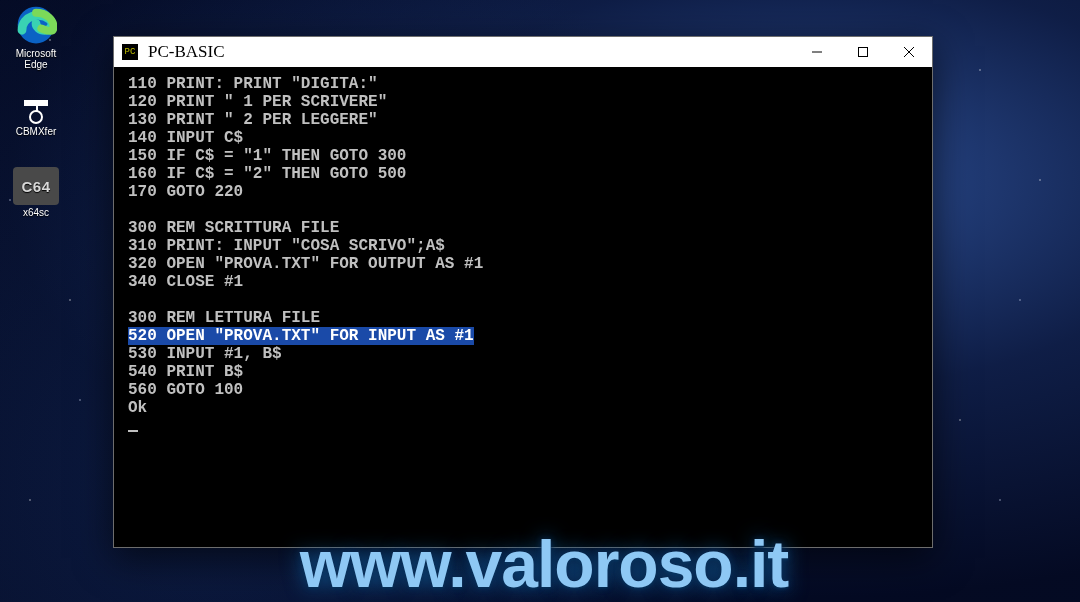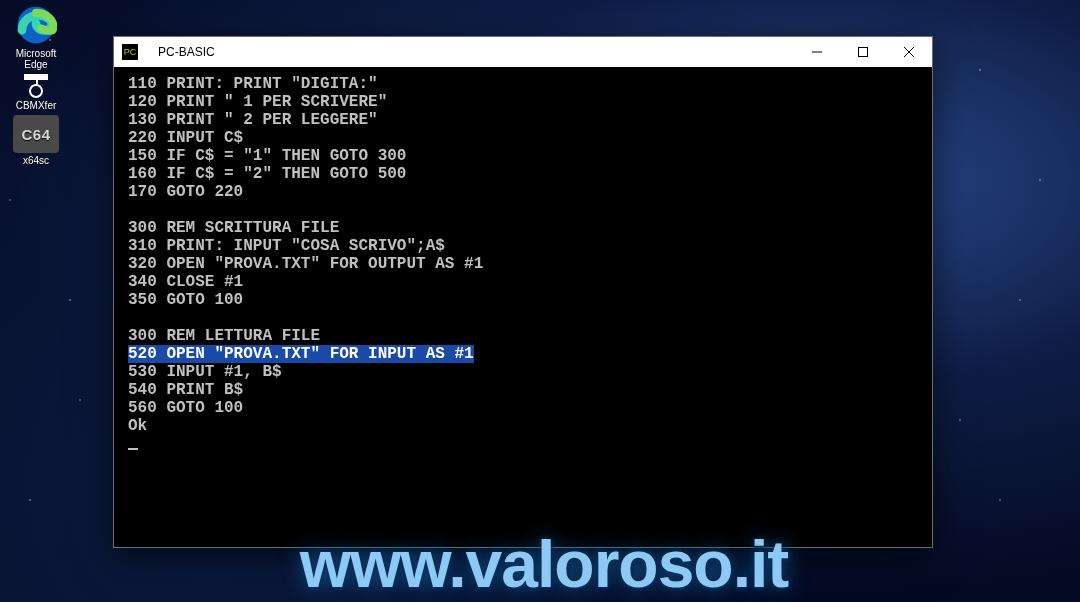--- a/index.html
+++ b/index.html
@@ -22,21 +22,21 @@
       radial-gradient(1px 1px at 30px 500px, #fff, transparent),
       radial-gradient(1px 1px at 960px 420px, #fff, transparent),
       radial-gradient(1px 1px at 1000px 500px, #dde6ff, transparent),
       radial-gradient(1px 1px at 1040px 180px, #fff, transparent),
       radial-gradient(1px 1px at 70px 300px, #fff, transparent),
       radial-gradient(1px 1px at 10px 200px, #dde6ff, transparent);
     pointer-events: none;
   }
 
   
-  .desk-icons { position: absolute; left: 0; top: 0; width: 72px; display: flex; flex-direction: column; align-items: center; gap: 4px; padding-top: 4px; }
+  .desk-icons { position: absolute; left: 0; top: 0; width: 72px; display: flex; flex-direction: column; align-items: center; gap: 30px; padding-top: 4px; }
   .desk-icon { width: 66px; display: flex; flex-direction: column; align-items: center; gap: 2px; color: #fff; font-size: 10px; text-align: center; text-shadow: 0 1px 1px #000; cursor: pointer; }
   .desk-icon .glyph { width: 42px; height: 42px; border-radius: 6px; display:flex; align-items:center; justify-content:center; }
   .edge-glyph { background: none; }
   .cbm-ring { display:flex; flex-direction:column; align-items:center;}
   .cbm-bar { width: 24px; height: 6px; background:#fff; margin-bottom:4px;}
   .cbm-circle{ width:14px; height:14px; border:2px solid #fff; border-radius:50%; position:relative;}
   .cbm-circle::after{content:""; position:absolute; width:2px; height:6px; background:#fff; left:5px; top:-6px;}
   .c64-glyph { background: #494949; width: 46px; height: 38px; border-radius: 4px; display:flex; align-items:center; justify-content:center; font-weight:bold; color:#d8d8d8; font-size:15px; letter-spacing:0.5px;}
   .c64-glyph span{ display:block; }
 
@@ -49,25 +49,25 @@
     box-shadow: 0 10px 35px rgba(0,0,0,0.6);
     border: 1px solid #6d6d6d;
   }
   .titlebar {
     height: 30px; display:flex; align-items:center;
     background: #fff; color:#000;
     padding-left: 8px;
     border-top-left-radius: 2px; border-top-right-radius: 2px;
   }
   .titlebar .app-icon {
-    width: 16px; height: 16px; background:#000; margin-right: 20px;
+    width: 16px; height: 16px; background:#000; margin-right: 10px;
     display:flex; align-items:center; justify-content:center;
-    font-size:9px; color:#c0c000; font-family: Liberation Sans, sans-serif;
+    font-size:9px; color:#c0c000; font-family: Liberation Mono, monospace;
   }
-  .titlebar .title { font-size: 12px; flex: 1; }
+  .titlebar .title { font-size: 17px; flex: 1; font-family: Liberation Serif, serif; }
   .titlebar .win-controls { display:flex; height:100%;}
   .titlebar .win-btn { width:46px; display:flex; align-items:center; justify-content:center; font-size:12px; color:#000;}
 
   .terminal {
     background: #000;
     padding: 8px 14px 28px 14px;
     font-family: "Courier New", monospace;
     font-size: 16px;
     line-height: 18px;
     color: #c0c0c0;
@@ -150,30 +150,29 @@
               <line x1="10" y1="0" x2="0" y2="10" stroke="#000" stroke-width="1"></line>
             </svg>
         </div>
       </div>
     </div>
 
     <div class="terminal" id="terminal">
         <div class="line">110 PRINT: PRINT "DIGITA:"</div>
         <div class="line">120 PRINT " 1 PER SCRIVERE"</div>
         <div class="line">130 PRINT " 2 PER LEGGERE"</div>
-        <div class="line">220 INPUT C$</div>
+        <div class="line">140 INPUT C$</div>
         <div class="line">150 IF C$ = "1" THEN GOTO 300</div>
         <div class="line">160 IF C$ = "2" THEN GOTO 500</div>
         <div class="line">170 GOTO 220</div>
         <div class="line">&nbsp;</div>
         <div class="line">300 REM SCRITTURA FILE</div>
         <div class="line">310 PRINT: INPUT "COSA SCRIVO";A$</div>
         <div class="line">320 OPEN "PROVA.TXT" FOR OUTPUT AS #1</div>
         <div class="line">340 CLOSE #1</div>
-        <div class="line">350 GOTO 100</div>
         <div class="line">&nbsp;</div>
         <div class="line">300 REM LETTURA FILE</div>
         <div class="line"><span class="hl">520 OPEN "PROVA.TXT" FOR INPUT AS #1</span></div>
         <div class="line">530 INPUT #1, B$</div>
         <div class="line">540 PRINT B$</div>
         <div class="line">560 GOTO 100</div>
         <div class="line">Ok</div>
         <div class="line"><span class="cursor"></span></div>
       </div>
   </div>

